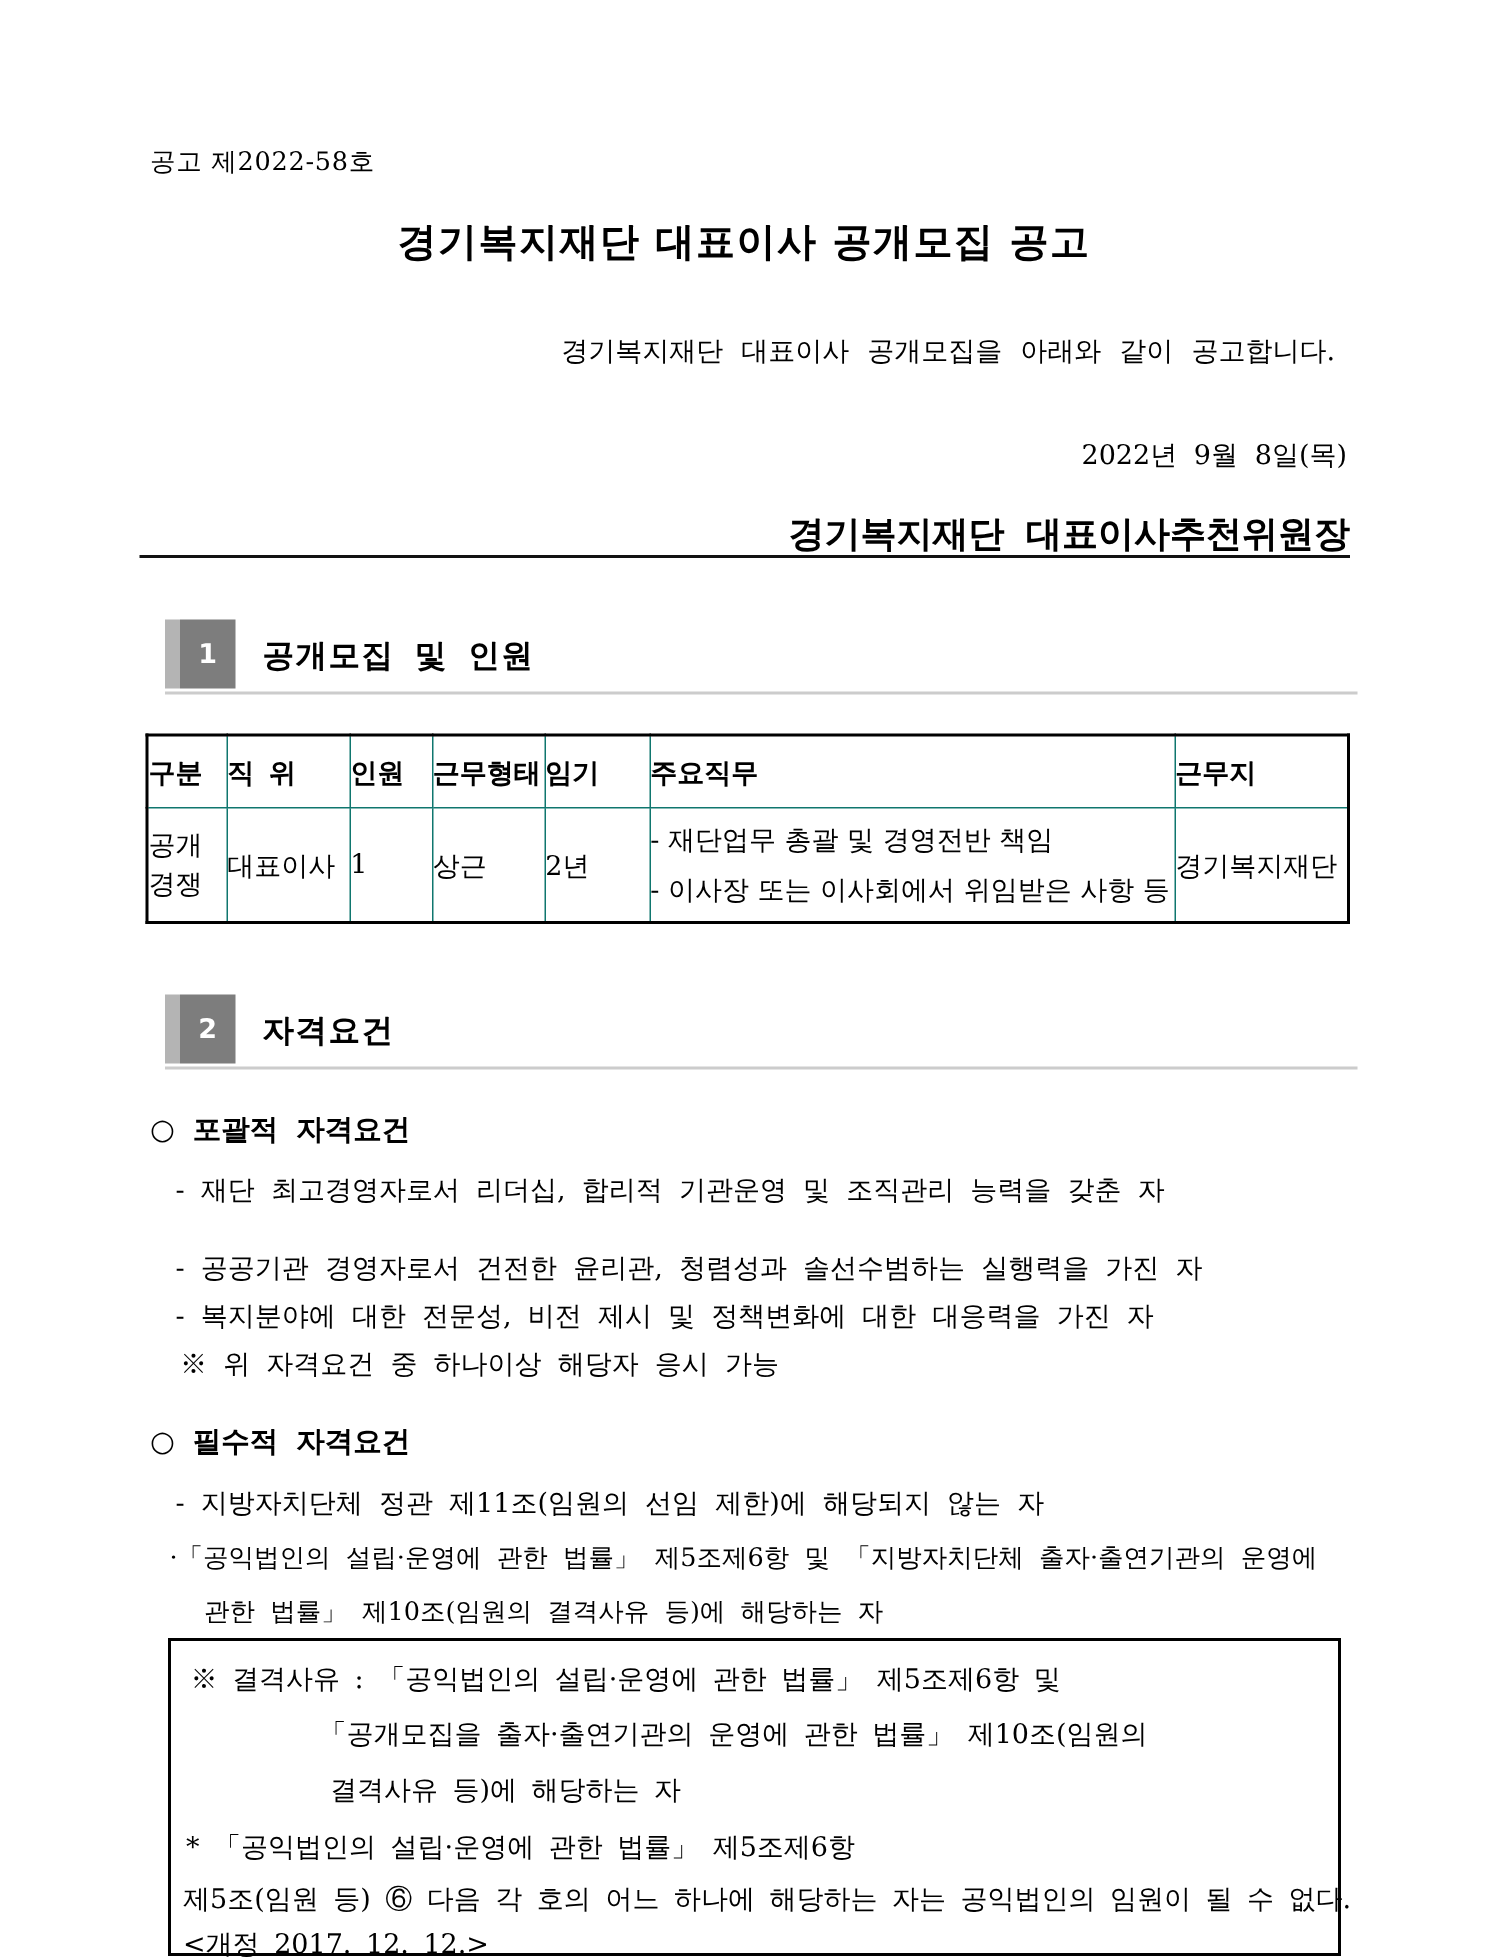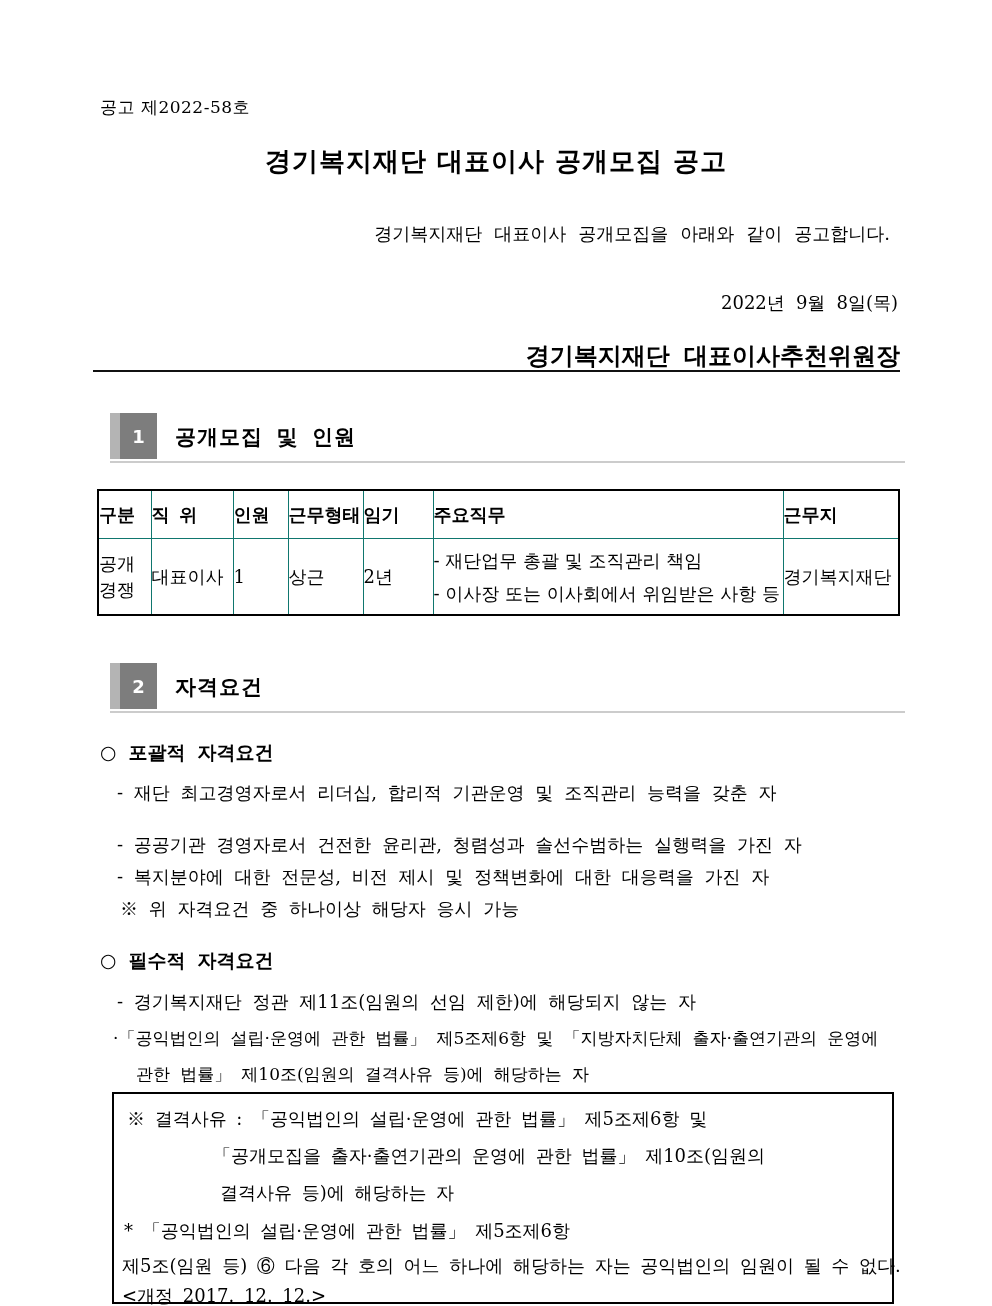--- a/index.html
+++ b/index.html
@@ -83,42 +83,42 @@
   <tr>
     <td class="two-line">
       <span>공개</span>
       <span>경쟁</span>
     </td>
     <td>대표이사</td>
     <td>1</td>
     <td>상근</td>
     <td>2년</td>
     <td class="duties">
-      <div>- 재단업무 총괄 및 조직관리 책임</div>
+      <div>- 재단업무 총괄 및 경영전반 책임</div>
       <div>- 이사장 또는 이사회에서 위임받은 사항 등</div>
     </td>
     <td>경기복지재단</td>
   </tr>
 </tbody>
   </table>
 
 <div class="abs section-header sec2">
   <span class="num-strip"></span>
   <span class="num-box">2</span>
   <span class="section-title">자격요건</span>
 </div>
 
 <div class="abs qline" style="left:100px;top:740px;">○ 포괄적 자격요건</div>
 <div class="abs qitem" style="left:117px;top:781px;">- 재단 최고경영자로서 리더십, 합리적 기관운영 및 조직관리 능력을 갖춘 자</div>
 <div class="abs qitem" style="left:117px;top:823px;margin-top:10px;">- 공공기관 경영자로서 건전한 윤리관, 청렴성과 솔선수범하는 실행력을 가진 자</div>
 <div class="abs qitem" style="left:117px;top:865px;">- 복지분야에 대한 전문성, 비전 제시 및 정책변화에 대한 대응력을 가진 자</div>
 <div class="abs qitem" style="left:120px;top:897px;">※ 위 자격요건 중 하나이상 해당자 응시 가능</div>
 
 <div class="abs qline" style="left:100px;top:948px;">○ 필수적 자격요건</div>
-<div class="abs qitem" style="left:117px;top:990px;">- 경기복지재단 정관 제11조(임원의 선임 제한)에 해당되지 않는 자</div>
+<div class="abs qitem" style="left:117px;top:990px;">- 지방자치단체 정관 제11조(임원의 선임 제한)에 해당되지 않는 자</div>
 <div class="abs qitem" style="left:113px;top:1027px;font-size:17px;">·「공익법인의 설립·운영에 관한 법률」 제5조제6항 및 「지방자치단체 출자·출연기관의 운영에</div>
 <div class="abs qitem" style="left:136px;top:1063px;font-size:17px;">관한 법률」 제10조(임원의 결격사유 등)에 해당하는 자</div>
 
 <div class="abs note-box"></div>
 <div class="abs bline" style="left:127px;top:1107px;">※ 결격사유 : 「공익법인의 설립·운영에 관한 법률」 제5조제6항 및</div>
 <div class="abs bline" style="left:213px;top:1144px;">「공개모집을 출자·출연기관의 운영에 관한 법률」 제10조(임원의</div>
 <div class="abs bline" style="left:220px;top:1181px;">결격사유 등)에 해당하는 자</div>
 <div class="abs bline" style="left:124px;top:1219px;">* 「공익법인의 설립·운영에 관한 법률」 제5조제6항</div>
 <div class="abs bline" style="left:122px;top:1254px;">제5조(임원 등) ⑥ 다음 각 호의 어느 하나에 해당하는 자는 공익법인의 임원이 될 수 없다.</div>
 <div class="abs bline" style="left:122px;top:1284px;">&lt;개정 2017. 12. 12.&gt;</div>

